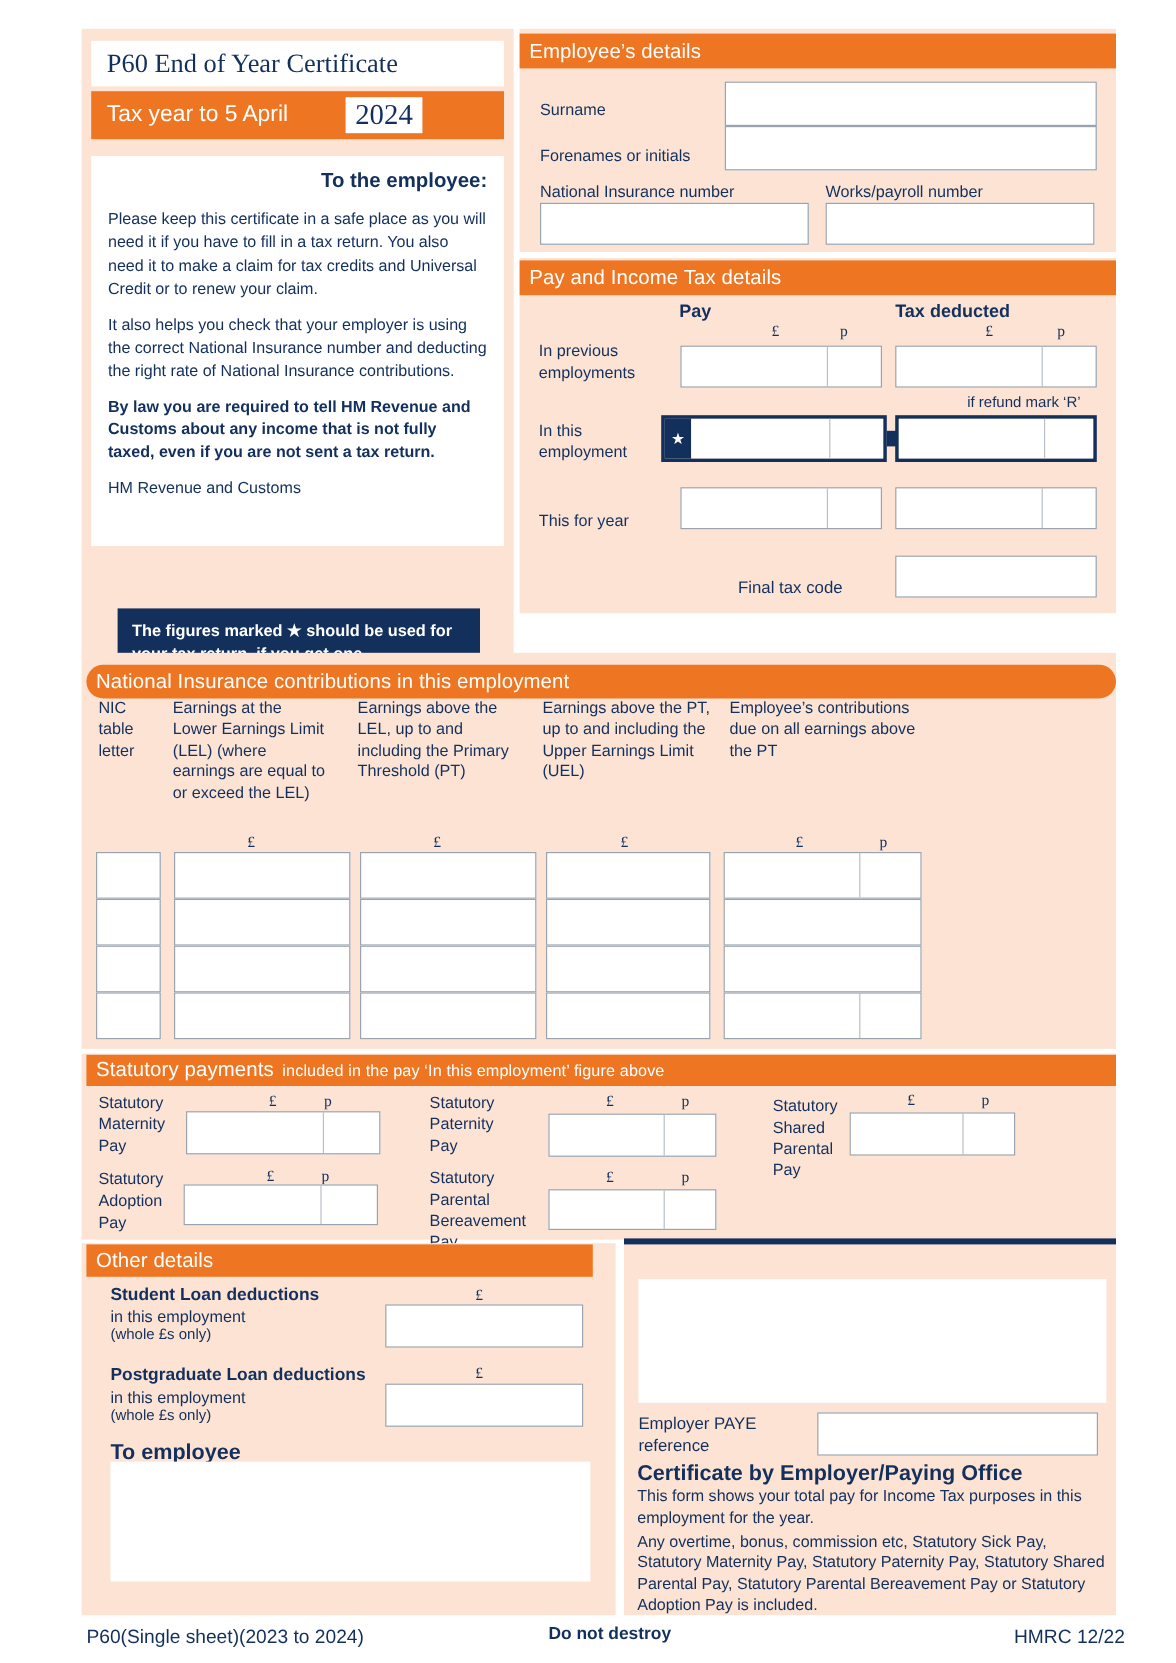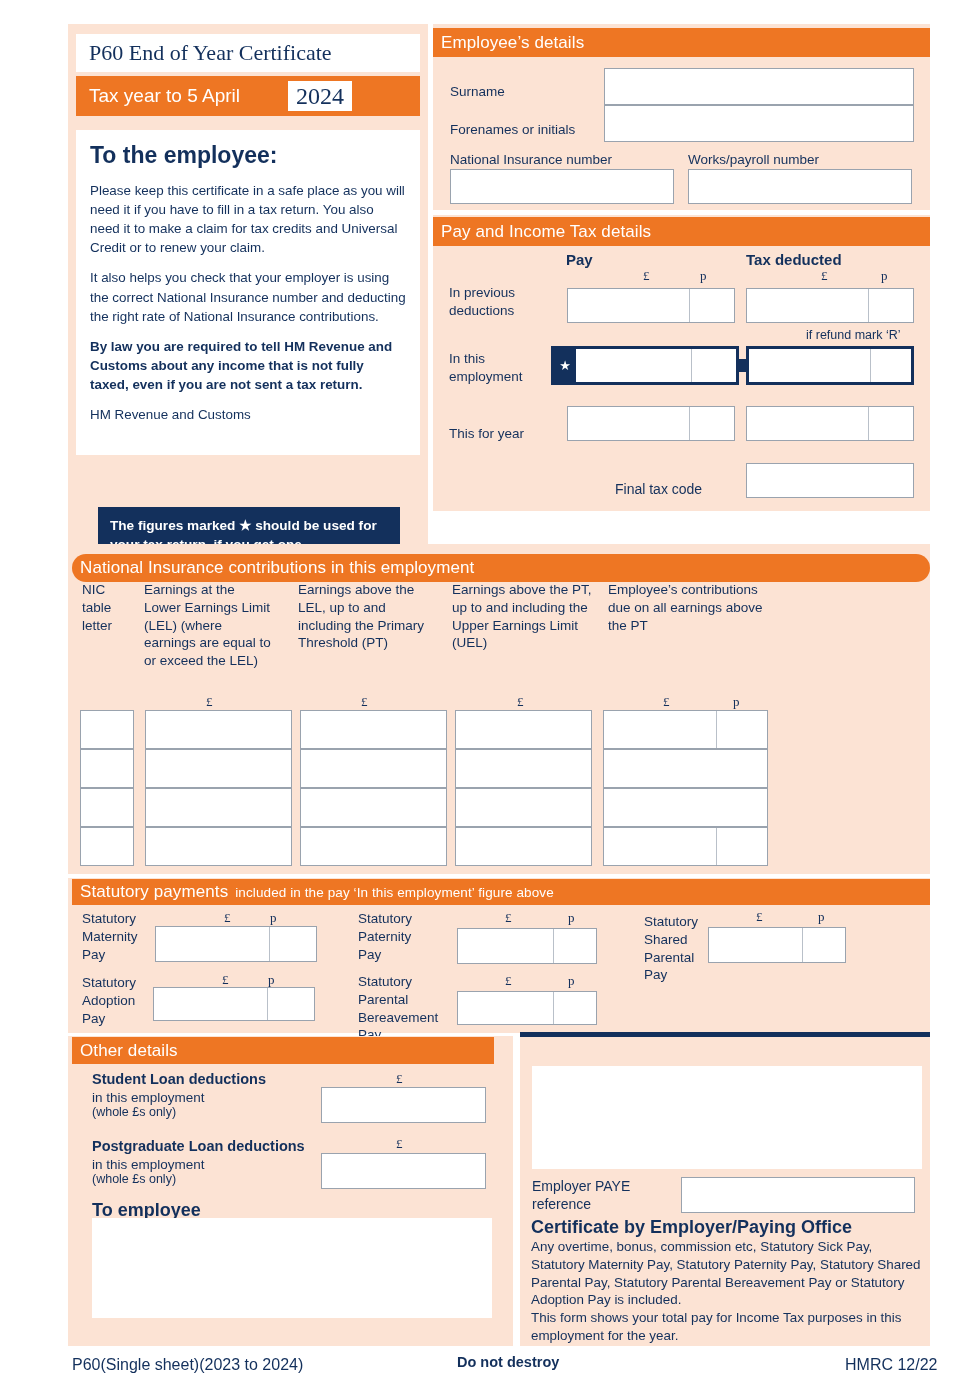--- a/index.html
+++ b/index.html
@@ -50,21 +50,21 @@
   </div>
 
   <div class="abs orangebar" style="left:76px;top:76px;width:344px;height:40px;display:flex;align-items:center;">
     <div style="padding-left:13px;font-size:19px;">Tax year to 5 April</div>
     <div style="position:absolute;right:68px;top:5px;width:64px;height:30px;background:#ffffff;display:flex;align-items:center;justify-content:center;">
       <span class="hdr-title" style="font-size:24px;">2024</span>
     </div>
   </div>
 
   <div class="abs" style="left:76px;top:130px;width:344px;height:325px;background:#ffffff;padding:10px 14px 0 14px;">
-    <div class="lbl-b" style="font-size:23px;margin-bottom:11px;">To the employee:</div>
+    <div class="lbl-b" style="font-size:17px;margin-bottom:11px;text-align:right;">To the employee:</div>
     <div class="body-txt">
       <p>Please keep this certificate in a safe place as you will need it if you have to fill in a tax return. You also need it to make a claim for tax credits and Universal Credit or to renew your claim.</p>
       <p>It also helps you check that your employer is using the correct National Insurance number and deducting the right rate of National Insurance contributions.</p>
       <p class="b">By law you are required to tell HM Revenue and Customs about any income that is not fully taxed, even if you are not sent a tax return.</p>
       <p>HM Revenue and Customs</p>
     </div>
   </div>
 
   <div class="abs navy starbox" style="left:98px;top:472px;width:302px;height:51px;">The figures marked ★ should be used for your tax return, if you get one</div>
 
@@ -92,21 +92,21 @@
 
   <div class="abs lbl-b" style="left:566px;top:250px;font-size:15px;">Pay</div>
   <div class="abs lbl-b" style="left:746px;top:250px;font-size:15px;">Tax deducted</div>
 
   <div class="abs sym" style="left:643px;top:268px;">£</div>
   <div class="abs sym" style="left:700px;top:268px;">p</div>
   <div class="abs sym" style="left:821px;top:268px;">£</div>
   <div class="abs sym" style="left:881px;top:268px;">p</div>
 
   <div class="abs lbl" style="left:449px;top:284px;width:110px;">
-    <span>In previous deductions</span>
+    <span>In previous employments</span>
   </div>
   <div class="abs fld" style="left:567px;top:288px;width:168px;height:35px;">
     <div class="pence-div" style="right:44px;"></div>
   </div>
   <div class="abs fld" style="left:746px;top:288px;width:168px;height:35px;">
     <div class="pence-div" style="right:44px;"></div>
   </div>
   <div class="abs lbl" style="left:806px;top:327px;font-size:12.5px;">if refund mark ‘R’</div>
 
   <div class="abs lbl" style="left:449px;top:350px;width:110px;">
@@ -253,21 +253,21 @@
 
   <div class="abs" style="left:532px;top:1066px;width:390px;height:103px;background:#ffffff;"></div>
 
   <div class="abs lbl" style="left:532px;top:1177px;width:140px;font-size:14px;">
     <span>Employer PAYE reference</span>
   </div>
   <div class="abs fld" style="left:681px;top:1177px;width:234px;height:36px;"></div>
 
   <div class="abs lbl-b" style="left:531px;top:1216px;font-size:18px;">Certificate by Employer/Paying Office</div>
   <div class="abs body-txt" style="left:531px;top:1238px;width:398px;line-height:1.33;">
+    <p style="margin:0 0 2px 0;">This form shows your total pay for Income Tax purposes in this employment for the year.</p>
     <p style="margin:0;">Any overtime, bonus, commission etc, Statutory Sick Pay, Statutory Maternity Pay, Statutory Paternity Pay, Statutory Shared Parental Pay, Statutory Parental Bereavement Pay or Statutory Adoption Pay is included.</p>
-    <p style="margin:0 0 2px 0;">This form shows your total pay for Income Tax purposes in this employment for the year.</p>
   </div>
 
   <div class="abs footer-txt" style="left:72px;top:1356px;">P60(Single sheet)(2023 to 2024)</div>
   <div class="abs footer-bold" style="left:457px;top:1354px;">Do not destroy</div>
   <div class="abs footer-txt" style="left:845px;top:1356px;">HMRC 12/22</div>
 
 </div>
 
 </body></html>

